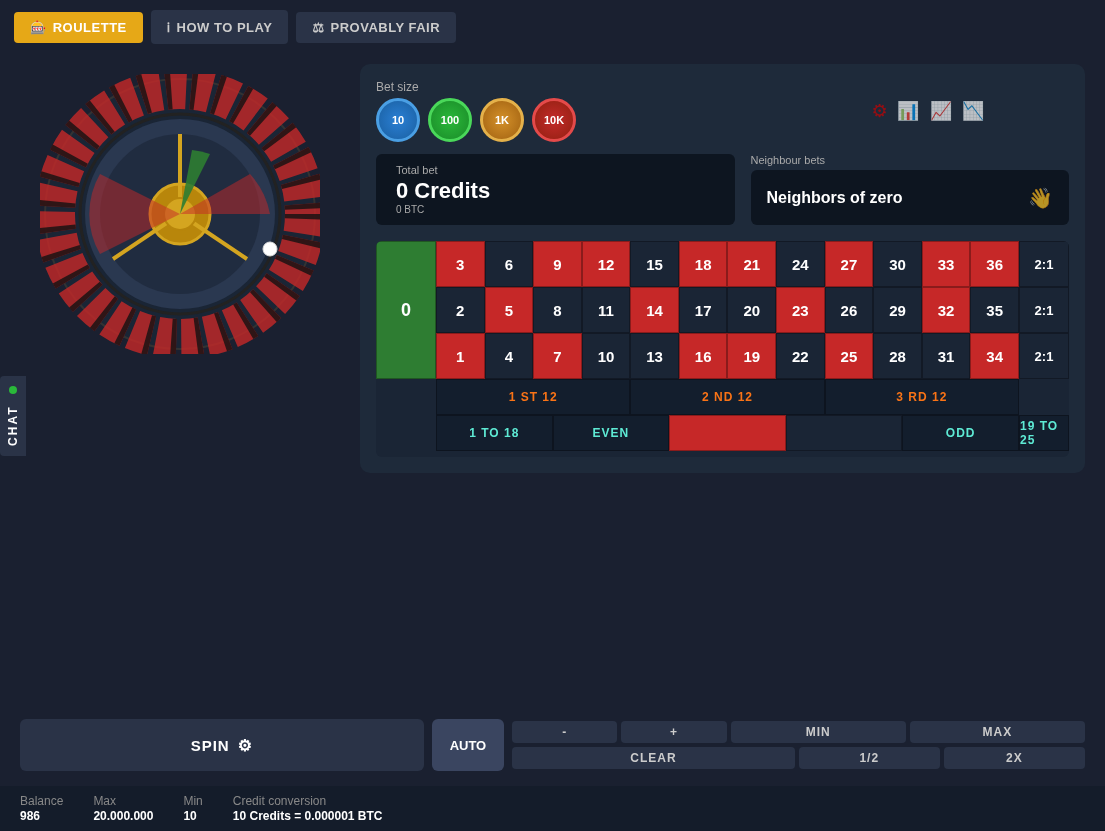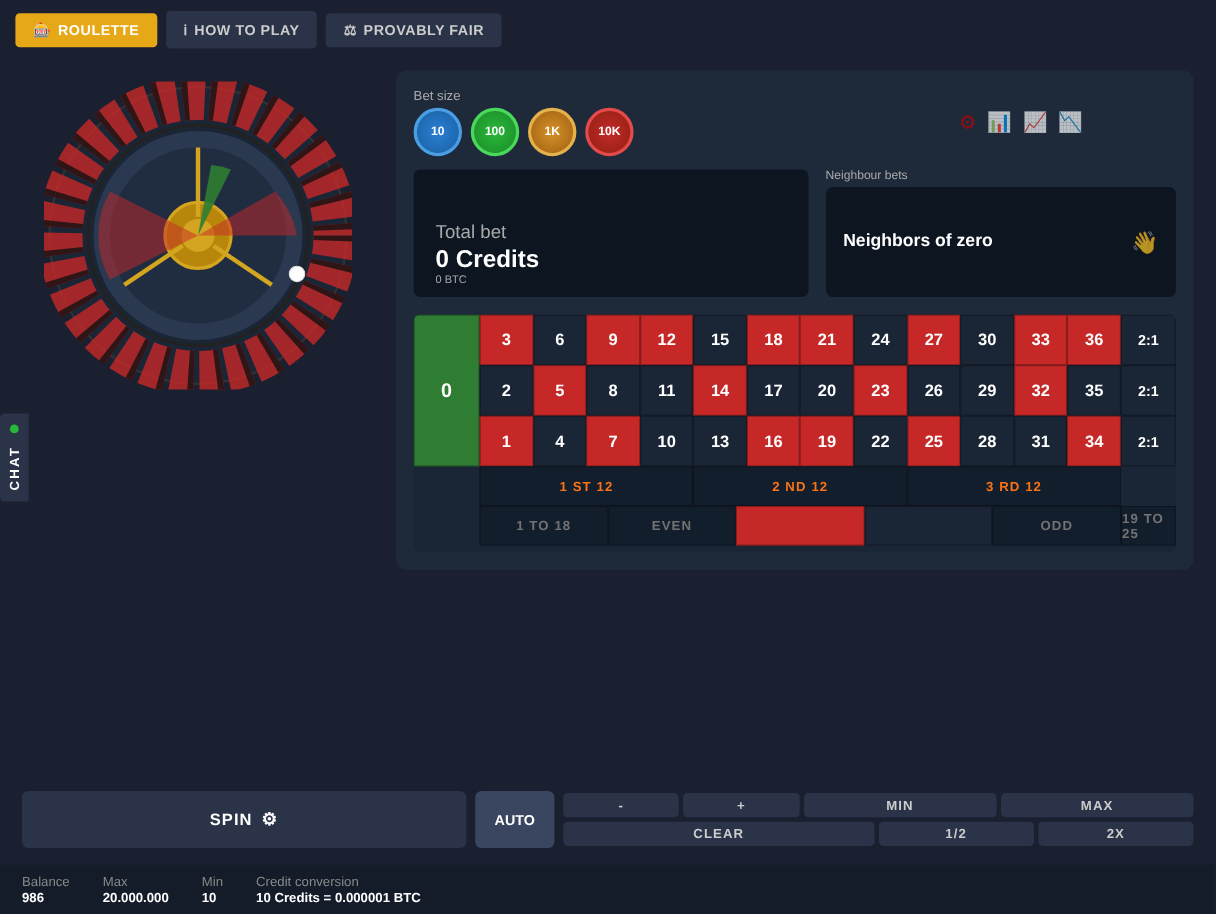--- a/index.html
+++ b/index.html
@@ -103,24 +103,23 @@
       gap: 16px;
       margin-bottom: 16px;
     }
     .total-bet-box {
       background: #0d1520;
       border-radius: 6px;
       padding: 10px 20px;
       flex: 1;
     }
     .total-bet-label {
-      font-size: 17px;
+      font-size: 11px;
       color: #aaa;
       margin-bottom: 2px;
-      margin-top: 37px;
     }
     .total-bet-credits {
       font-size: 22px;
       font-weight: bold;
     }
     .total-bet-btc {
       font-size: 10px;
       color: #aaa;
     }
     .neighbour-box {
@@ -197,21 +196,21 @@
     .bet-type-cell {
       display: flex;
       align-items: center;
       justify-content: center;
       font-size: 12px;
       font-weight: bold;
       cursor: pointer;
       border: 1px solid rgba(0,0,0,0.3);
       background: #131e2d;
       letter-spacing: 1px;
-      color: #737373;
+      color: #5eead4;
     }
     .bet-type-red { background: #c62828; color: #fff; }
     .bet-type-black { background: #1a2535; color: #fff; }
 
     .spin-btn {
       display: flex;
       align-items: center;
       justify-content: center;
       gap: 8px;
       background: #2a3347;

